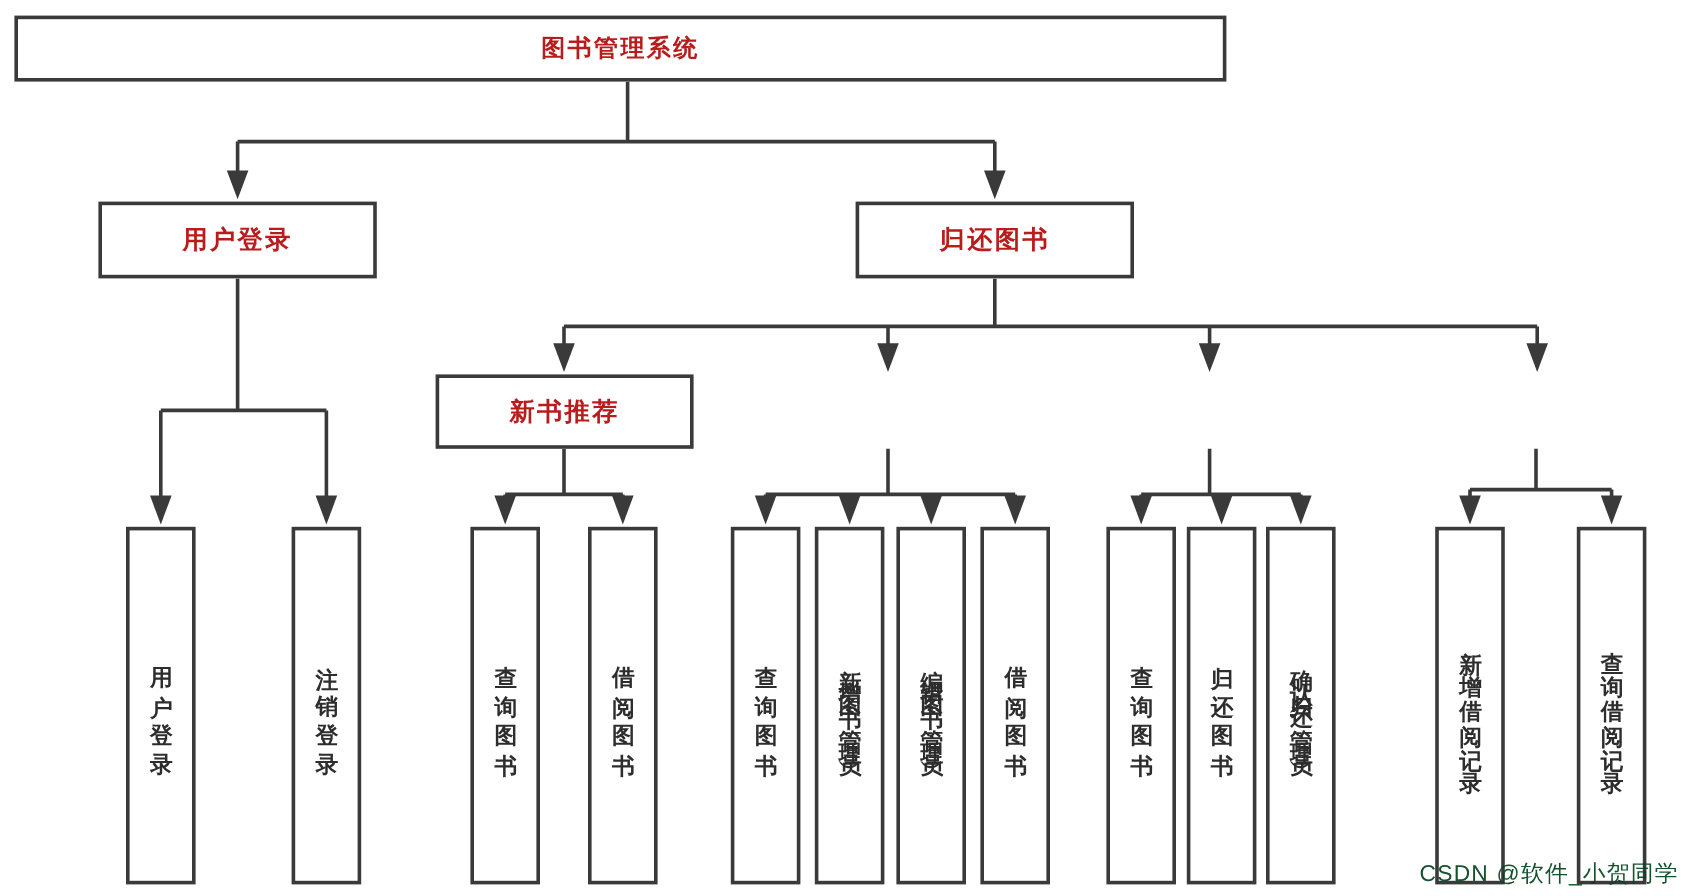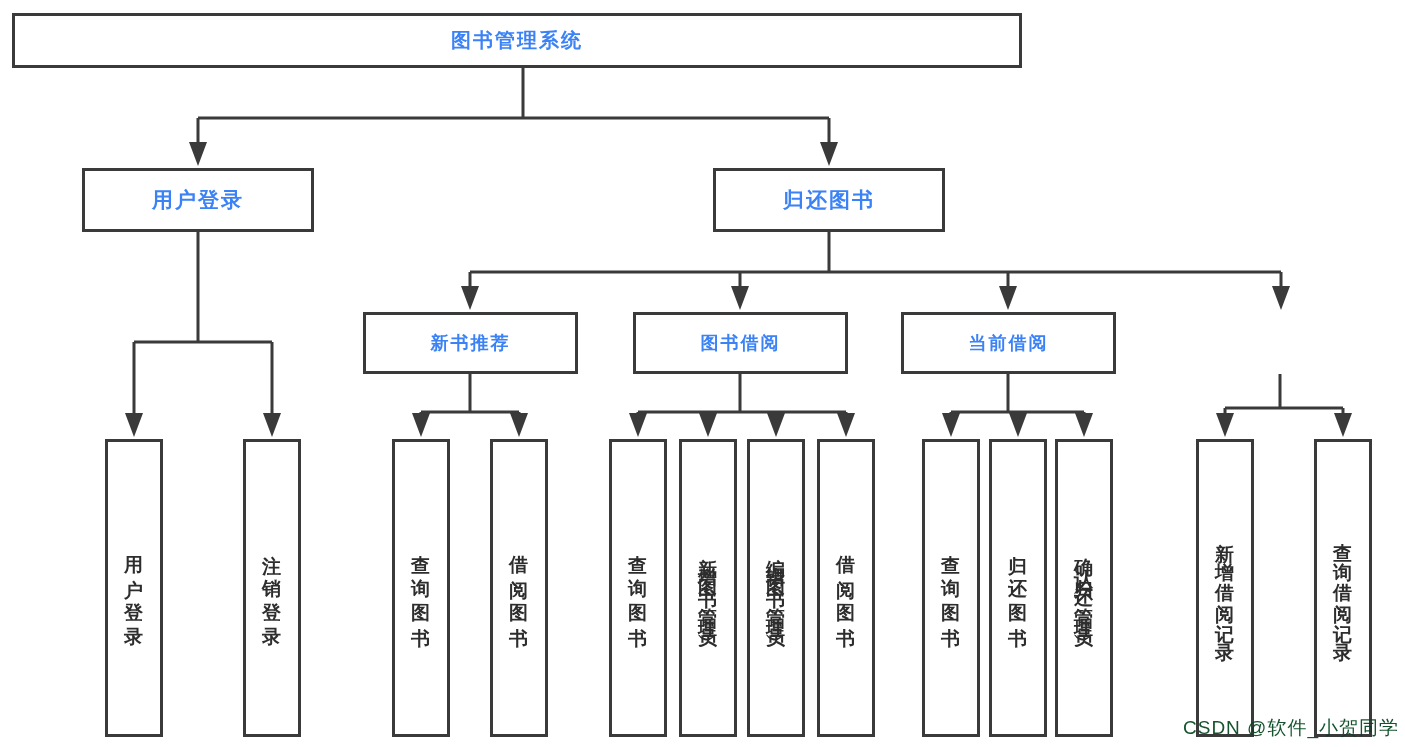--- a/index.html
+++ b/index.html
@@ -17,28 +17,28 @@
     z-index: 1;
   }
   .node {
     position: absolute;
     box-sizing: border-box;
     border: 3px solid #3a3a3a;
     background: #ffffff;
     display: flex;
     align-items: center;
     justify-content: center;
-    color: #3b82f6;
+    color: #b91c1c;
     z-index: 2;
     font-weight: 600;
     letter-spacing: 2px;
   }
   .node.root  { left: 12px;  top: 13px;  width: 1010px; height: 55px; font-size: 20px; }
   .node.lvl2  { top: 168px; width: 232px; height: 64px; font-size: 21px; }
-  .node.lvl3  { top: 312px; width: 215px; height: 62px; font-size: 18px; }
+  .node.lvl3  { top: 312px; width: 215px; height: 62px; font-size: 21px; }
   .leaf {
     position: absolute;
     box-sizing: border-box;
     top: 439px;
     width: 58px;
     height: 298px;
     border: 3px solid #3a3a3a;
     background: #ffffff;
     display: flex;
     align-items: center;
@@ -113,22 +113,20 @@
       <polygon points="1334,413 1352,413 1343,437"></polygon>
     </g>
   </svg>
 
   <div class="node root">图书管理系统</div>
 
   <div class="node lvl2" style="left:82px;">用户登录</div>
   <div class="node lvl2" style="left:713px;">归还图书</div>
 
   <div class="node lvl3" style="left:363px;">新书推荐</div>
-  <div class="node lvl3" style="left:633px;">图书借阅</div>
-  <div class="node lvl3" style="left:901px;">当前借阅</div>
 
   <div class="leaf ls4" style="left:105px;">
     <span>用户登录</span>
   </div>
   <div class="leaf ls4" style="left:243px;">
     <span>注销登录</span>
   </div>
 
   <div class="leaf ls4" style="left:392px;">
     <span>查询图书</span>

